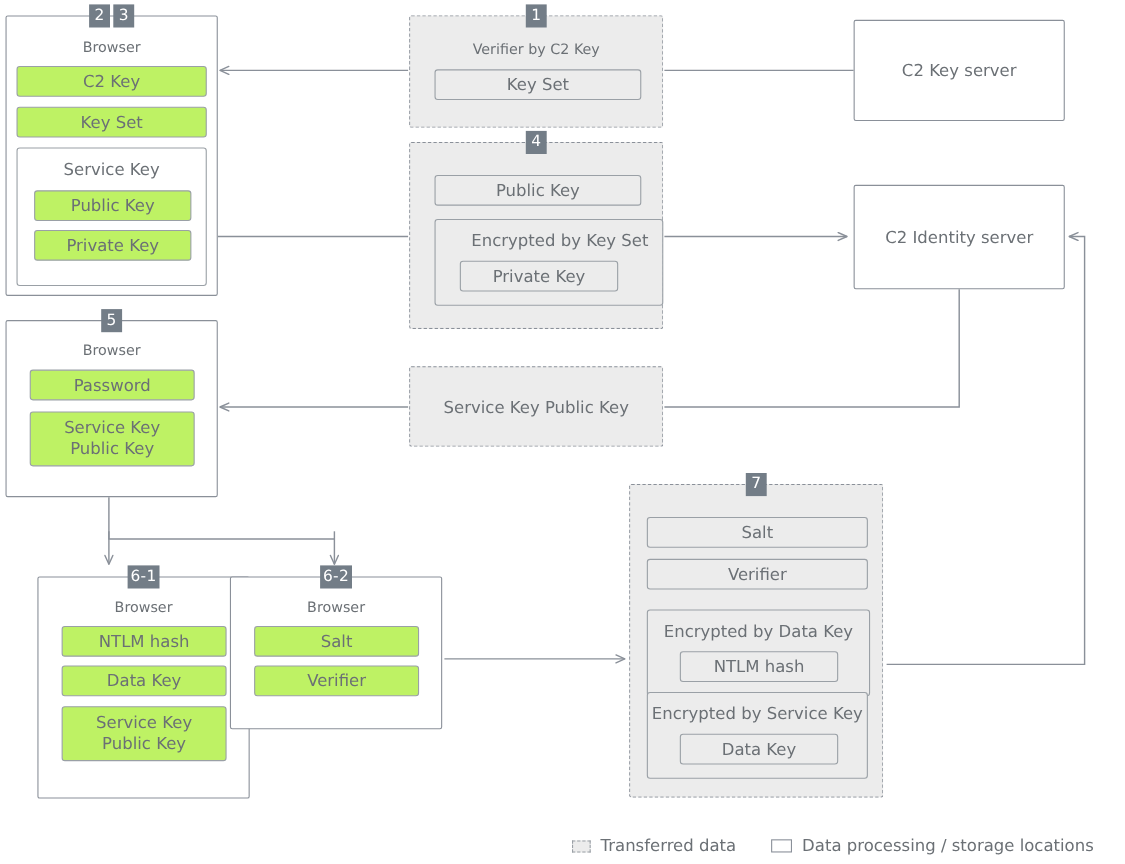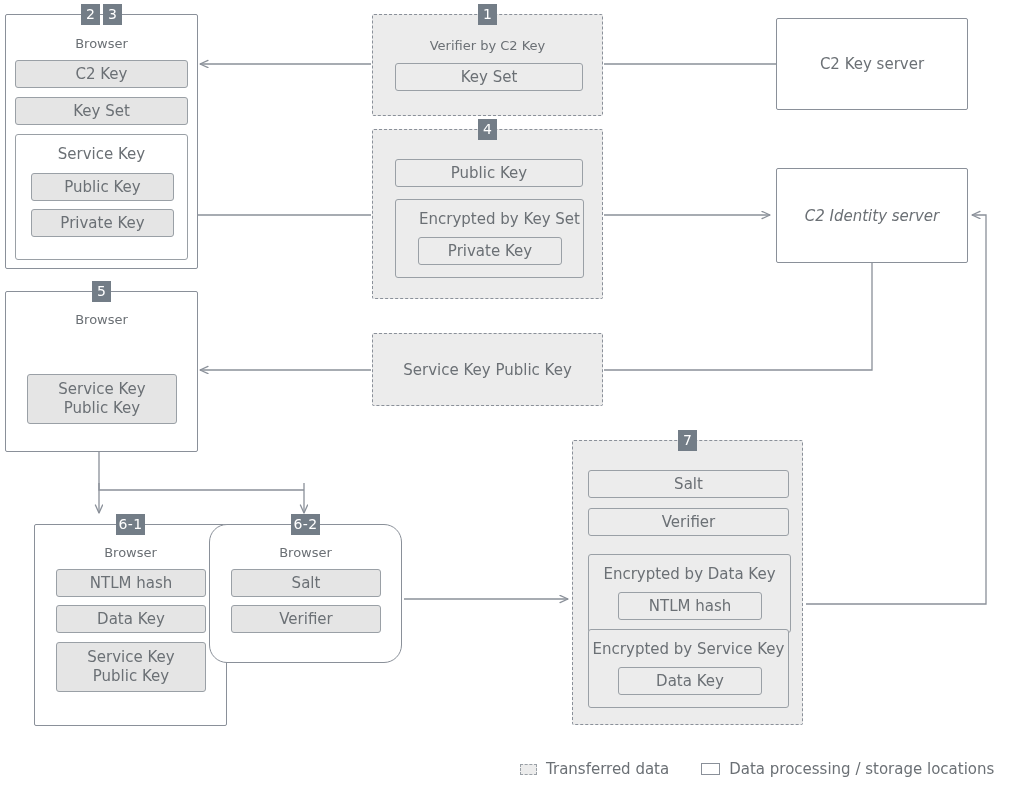--- a/index.html
+++ b/index.html
@@ -58,21 +58,21 @@
     text-align: center;
     font-size: 13px;
     color: #6b7075;
     line-height: 1;
   }
 
   
   .chip {
     border: 1px solid #9aa0a6;
     border-radius: 3px;
-    background: #e5e5e5;
+    background: #bef264;
     font-size: 15px;
     color: #6b7075;
     text-align: center;
     display: flex;
     align-items: center;
     justify-content: center;
     line-height: 1.25;
   }
   .chip.gray { background: #ececec; }
 
@@ -196,55 +196,56 @@
 
   <div class="solid-box" style="left:776px; top:18px; width:192px; height:92px;">
     <span class="server-label">C2 Key server</span>
   </div>
 
   <div class="dashed-box" style="left:372px; top:129px; width:231px; height:170px;">
     <div class="badge-row">
       <span class="badge">4</span>
     </div>
     <div class="chip gray" style="position:absolute; left:22px; top:29px; width:188px; height:28px;">Public Key</div>
-    <div class="group gray" style="position:absolute; left:22px; top:69px; width:189px; height:79px;padding-left:20px;">
+    <div class="group gray" style="position:absolute; left:22px; top:69px; width:208px; height:79px;padding-left:20px;">
       <div class="group-title" style="margin-top:12px;">Encrypted by Key Set</div>
       <div class="chip gray" style="position:absolute; left:22px; top:37px; width:144px; height:28px;">Private Key</div>
     </div>
   </div>
 
-  <div class="solid-box" style="left:776px; top:168px; width:192px; height:95px;font-style:italic;">
+  <div class="solid-box" style="left:776px; top:168px; width:192px; height:95px;">
     <span class="server-label">C2 Identity server</span>
   </div>
 
   <div class="solid-box" style="left:5px; top:291px; width:193px; height:161px;">
     <div class="badge-row">
       <span class="badge">5</span>
     </div>
     <div class="box-title" style="margin-top:21px;">Browser</div>
+    <div class="chip" style="position:absolute; left:21px; top:44px; width:150px; height:28px;">Password</div>
     <div class="chip" style="position:absolute; left:21px; top:82px; width:150px; height:50px; white-space:pre-line;">Service Key
 Public Key</div>
   </div>
 
   <div class="dashed-box" style="left:372px; top:333px; width:231px; height:73px;">
     <span class="server-label">Service Key Public Key</span>
   </div>
 
   <div class="solid-box" style="left:5px; top:524px; width:193px; height:202px;margin-left:29px;">
     <div class="badge-row">
       <span class="badge">6-1</span>
     </div>
     <div class="box-title" style="margin-top:21px;">Browser</div>
     <div class="chip" style="position:absolute; left:21px; top:44px; width:150px; height:28px;">NTLM hash</div>
     <div class="chip" style="position:absolute; left:21px; top:80px; width:150px; height:28px;">Data Key</div>
     <div class="chip" style="position:absolute; left:21px; top:117px; width:150px; height:50px; white-space:pre-line;">Service Key
 Public Key</div>
   </div>
 
-  <div class="solid-box" style="left:209px; top:524px; width:193px; height:139px;border-radius:18px;">
+  <div class="solid-box" style="left:209px; top:524px; width:193px; height:139px;">
     <div class="badge-row">
       <span class="badge">6-2</span>
     </div>
     <div class="box-title" style="margin-top:21px;">Browser</div>
     <div class="chip" style="position:absolute; left:21px; top:44px; width:150px; height:28px;">Salt</div>
     <div class="chip" style="position:absolute; left:21px; top:80px; width:150px; height:28px;">Verifier</div>
   </div>
 
   <div class="dashed-box" style="left:572px; top:440px; width:231px; height:285px;">
     <div class="badge-row">

